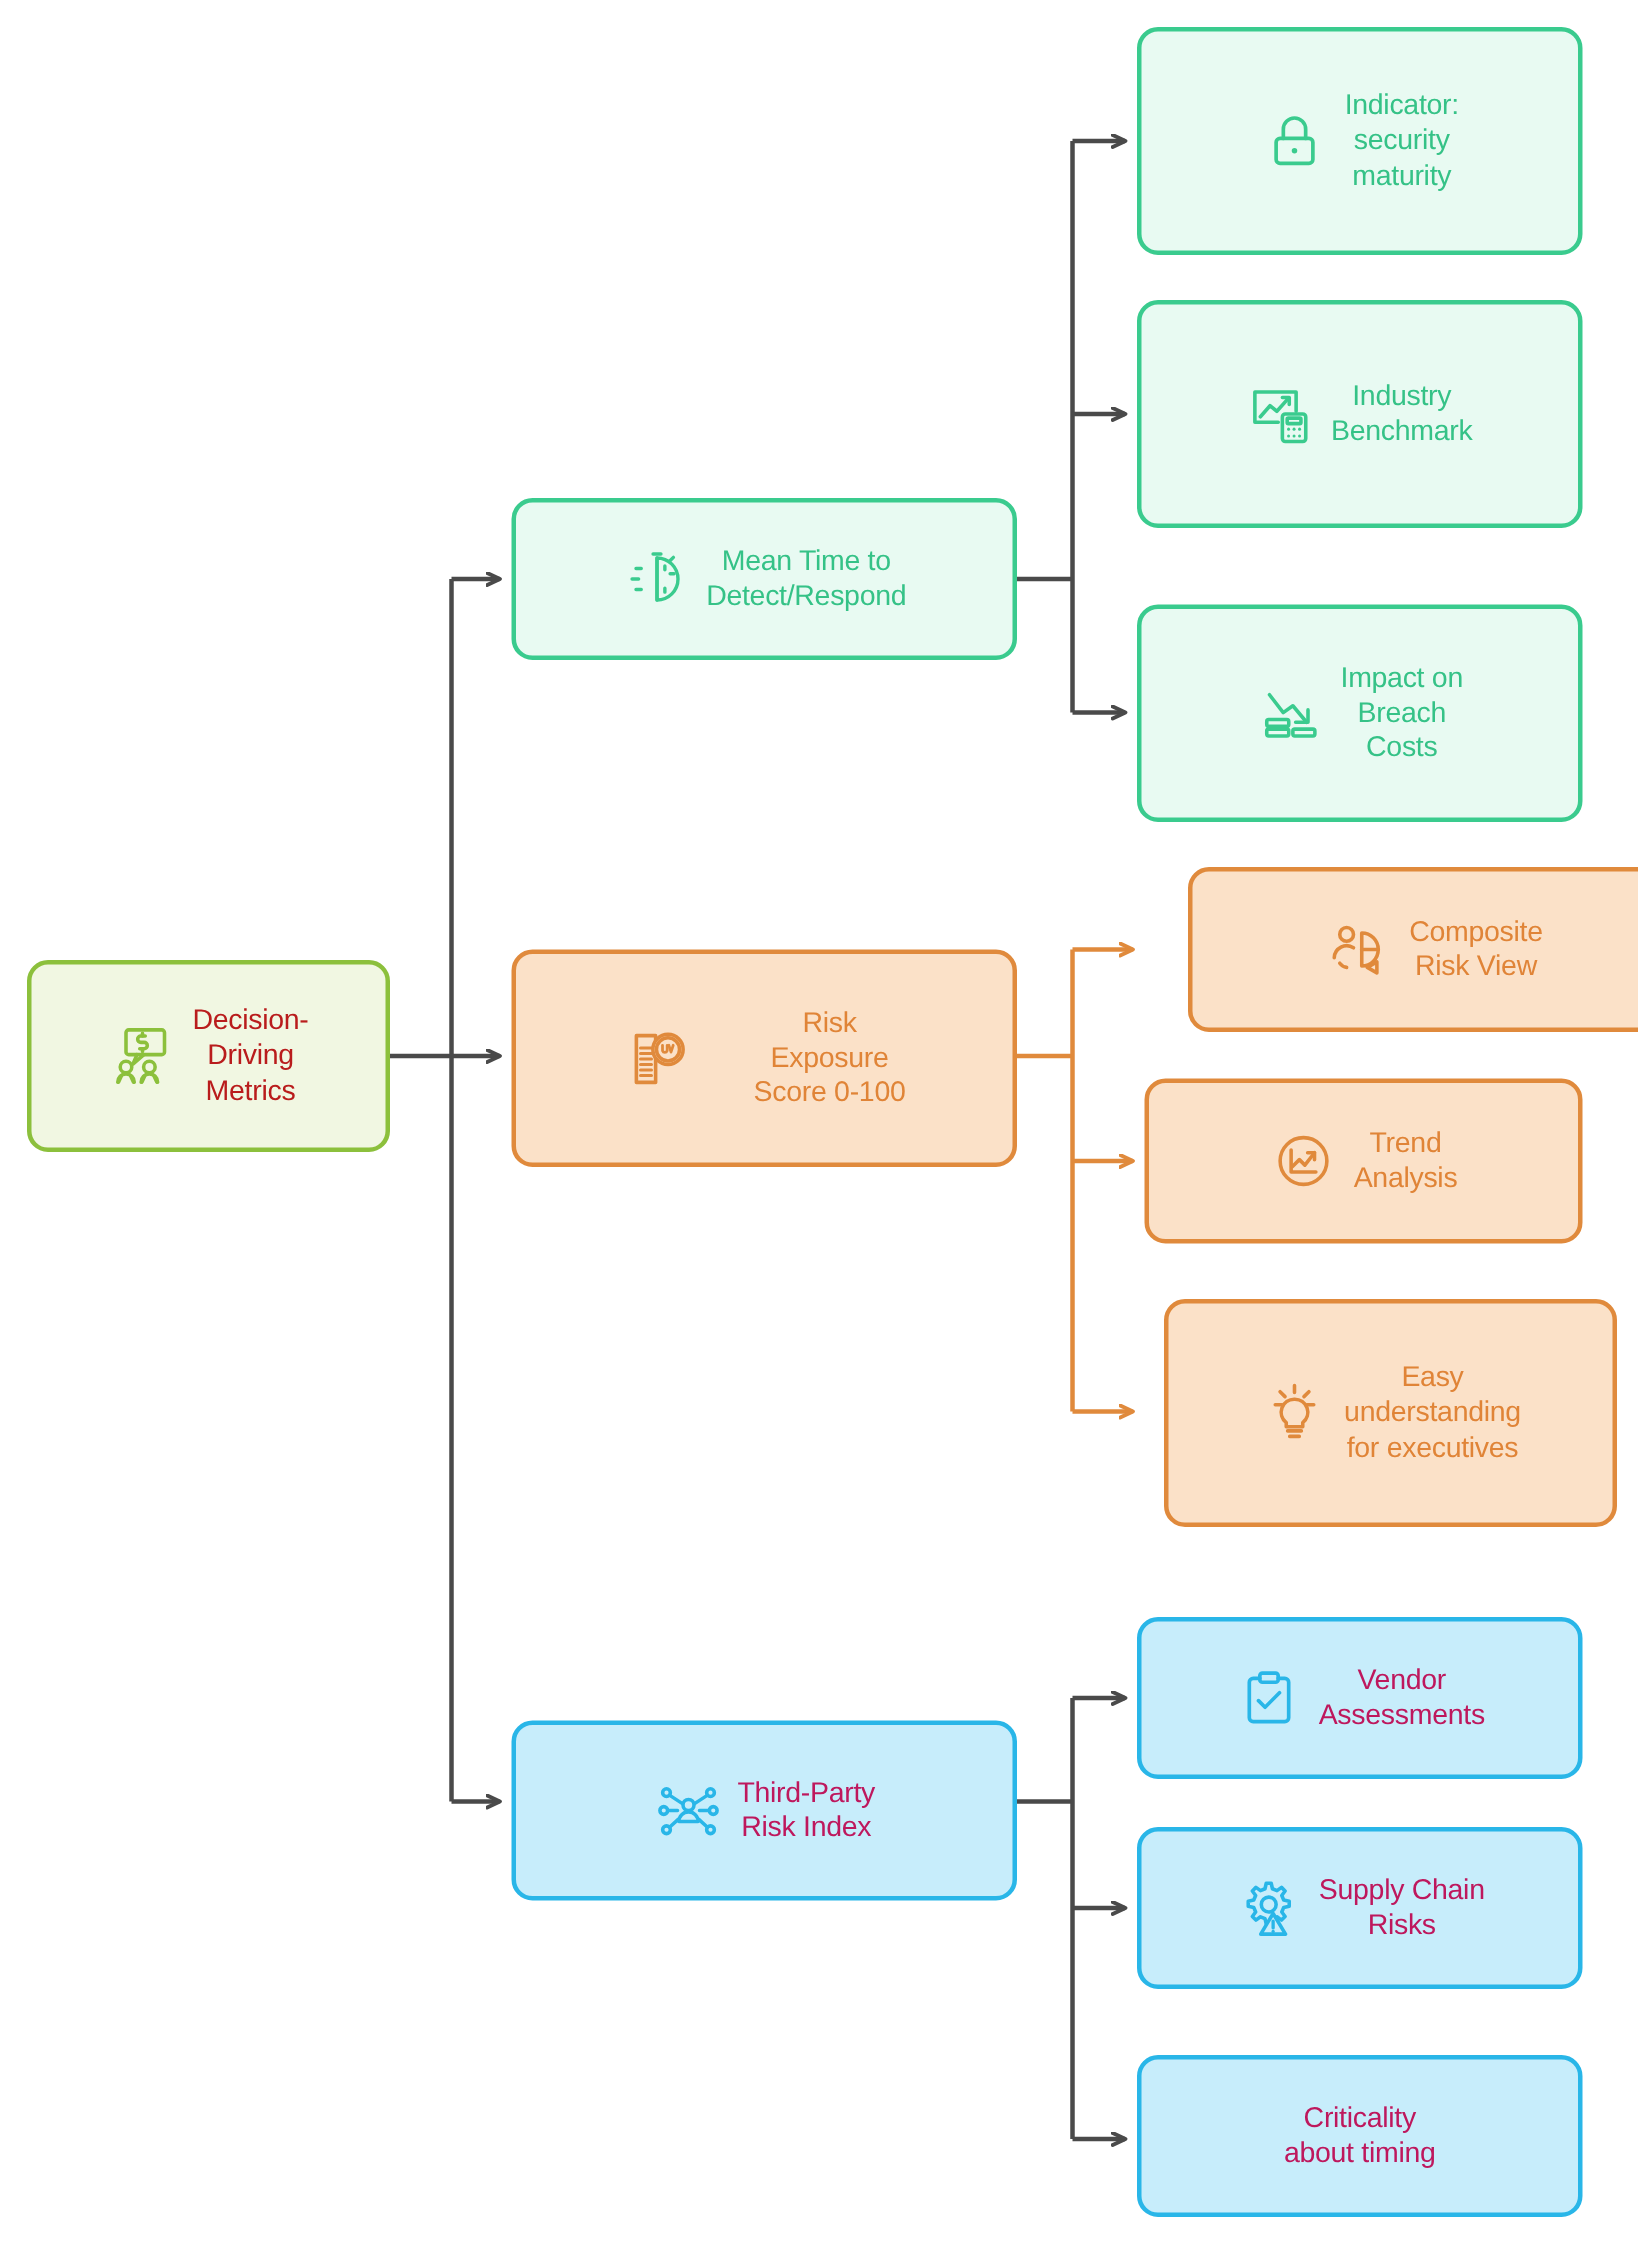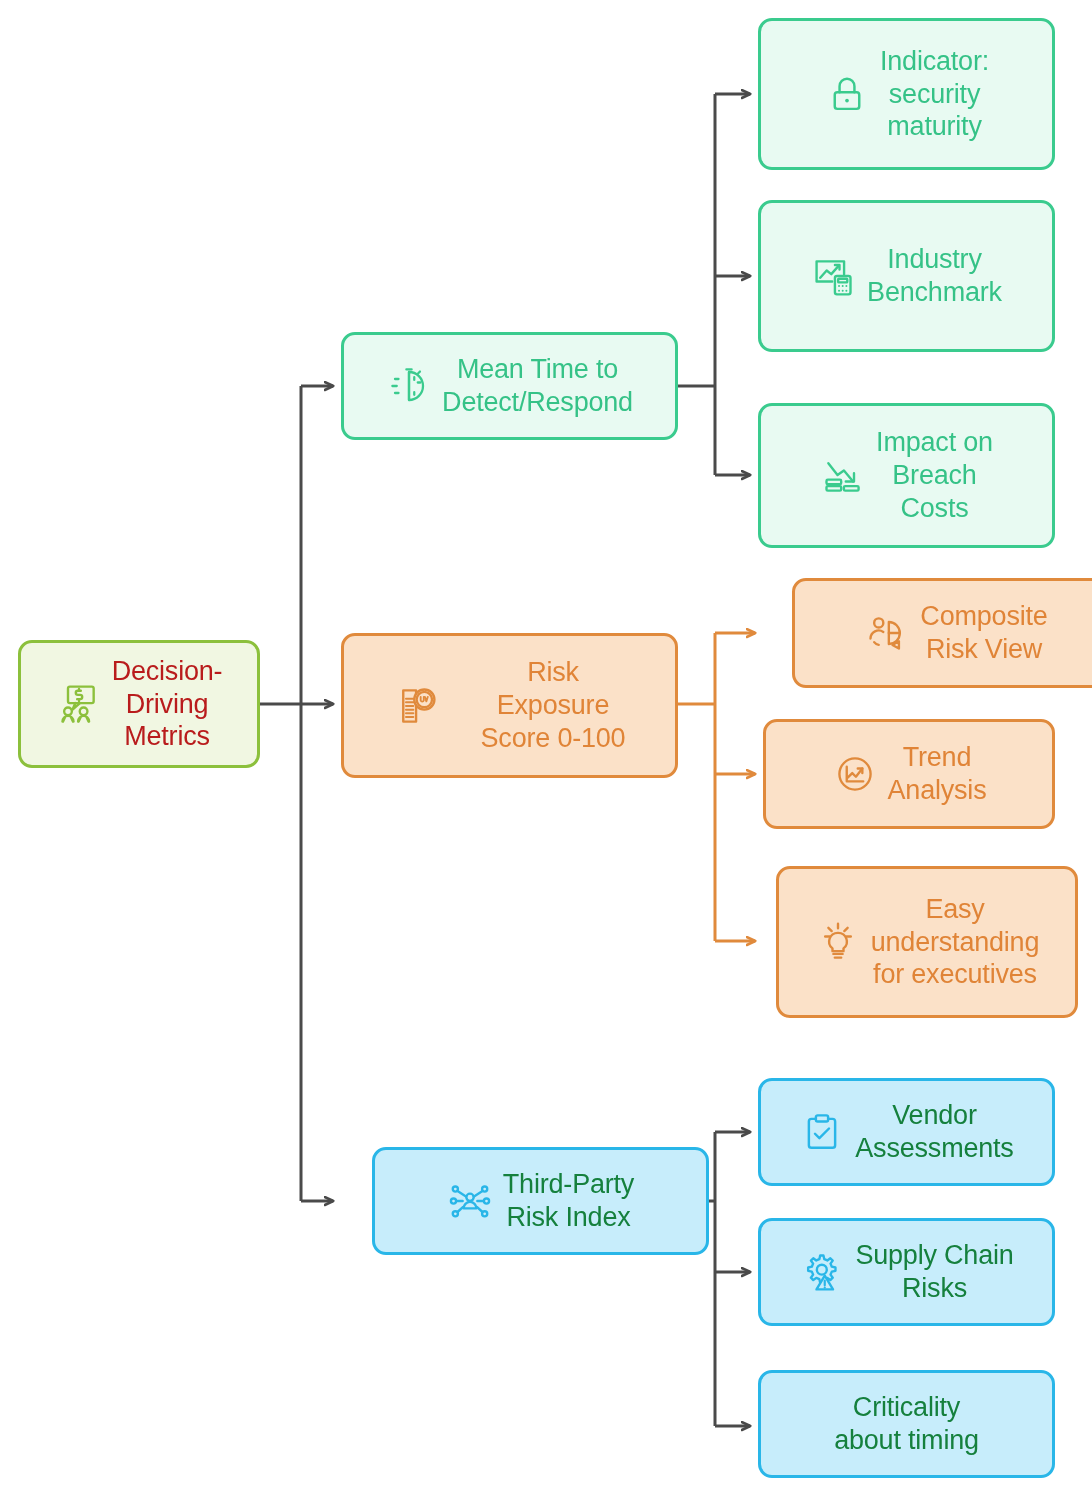--- a/index.html
+++ b/index.html
@@ -35,42 +35,42 @@
   }
   .node .ico {
     flex: 0 0 auto;
     display: flex;
     align-items: center;
     justify-content: center;
     width: 46px; height: 46px;
   }
   .node .ico svg { display: block; }
   .node .lbl {
-    font-size: 27px;
+    font-size: 19px;
     line-height: 1.22;
     letter-spacing: -0.2px;
     white-space: pre-line;
     text-align: center;
   }
 
   
   .n-root  { background:#F1F7E2; border-color:#8CC03C; }
   .n-root  .lbl { color:#b91c1c; }
   .n-green { background:#E8FAF2; border-color:#3ACB8E; }
   .n-green .lbl { color:#35C287; }
   .n-orange{ background:#FBE1C8; border-color:#E08A3C; }
   .n-orange .lbl { color:#E08437; }
   .n-blue  { background:#C7EDFB; border-color:#29B6E8; }
-  .n-blue  .lbl { color:#15803d; }
+  .n-blue  .lbl { color:#be185d; }
 
   
   #node-root      { left:18px;  top:640px;  width:242px; height:128px; }
   #node-mttd      { left:341px; top:332px;  width:337px; height:108px; }
   #node-risk      { left:341px; top:633px;  width:337px; height:145px;gap:41px; }
-  #node-third     { left:341px; top:1147px; width:337px; height:108px;margin-left:31px; }
+  #node-third     { left:341px; top:1147px; width:337px; height:120px; }
 
   #node-indicator { left:758px; top:18px;   width:297px; height:152px; }
   #node-benchmark { left:758px; top:200px;  width:297px; height:152px; }
   #node-breach    { left:758px; top:403px;  width:297px; height:145px; }
 
   #node-composite { left:763px; top:578px;  width:328px; height:110px;margin-left:29px; }
   #node-trend     { left:763px; top:719px;  width:292px; height:110px; }
   #node-easy      { left:776px; top:866px;  width:302px; height:152px; }
 
   #node-vendor    { left:758px; top:1078px; width:297px; height:108px; }

